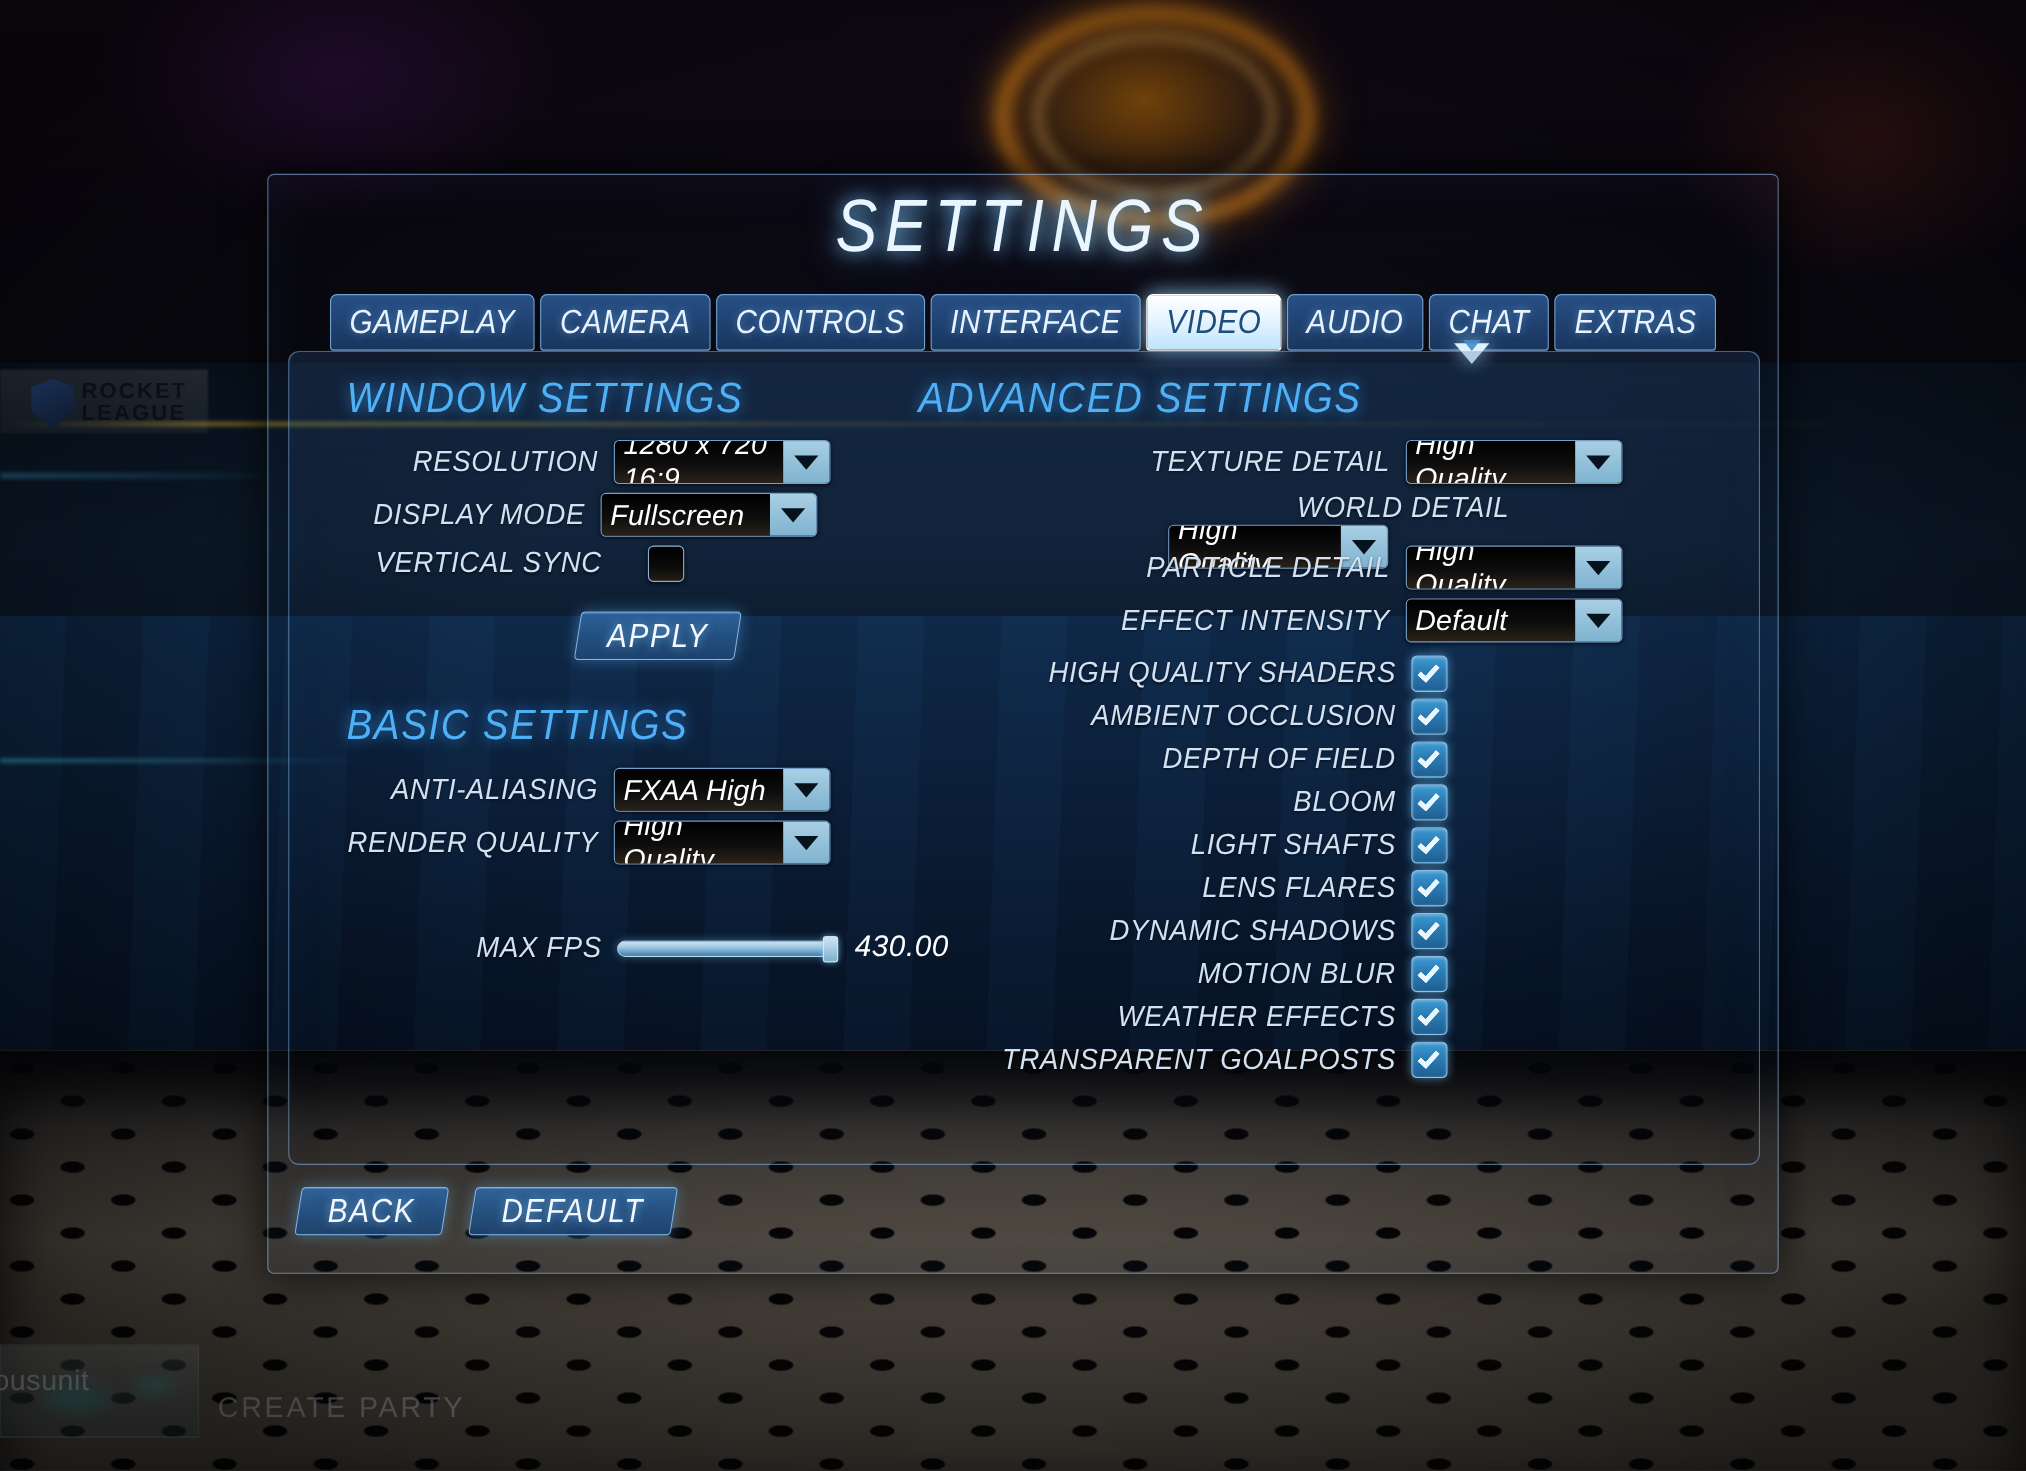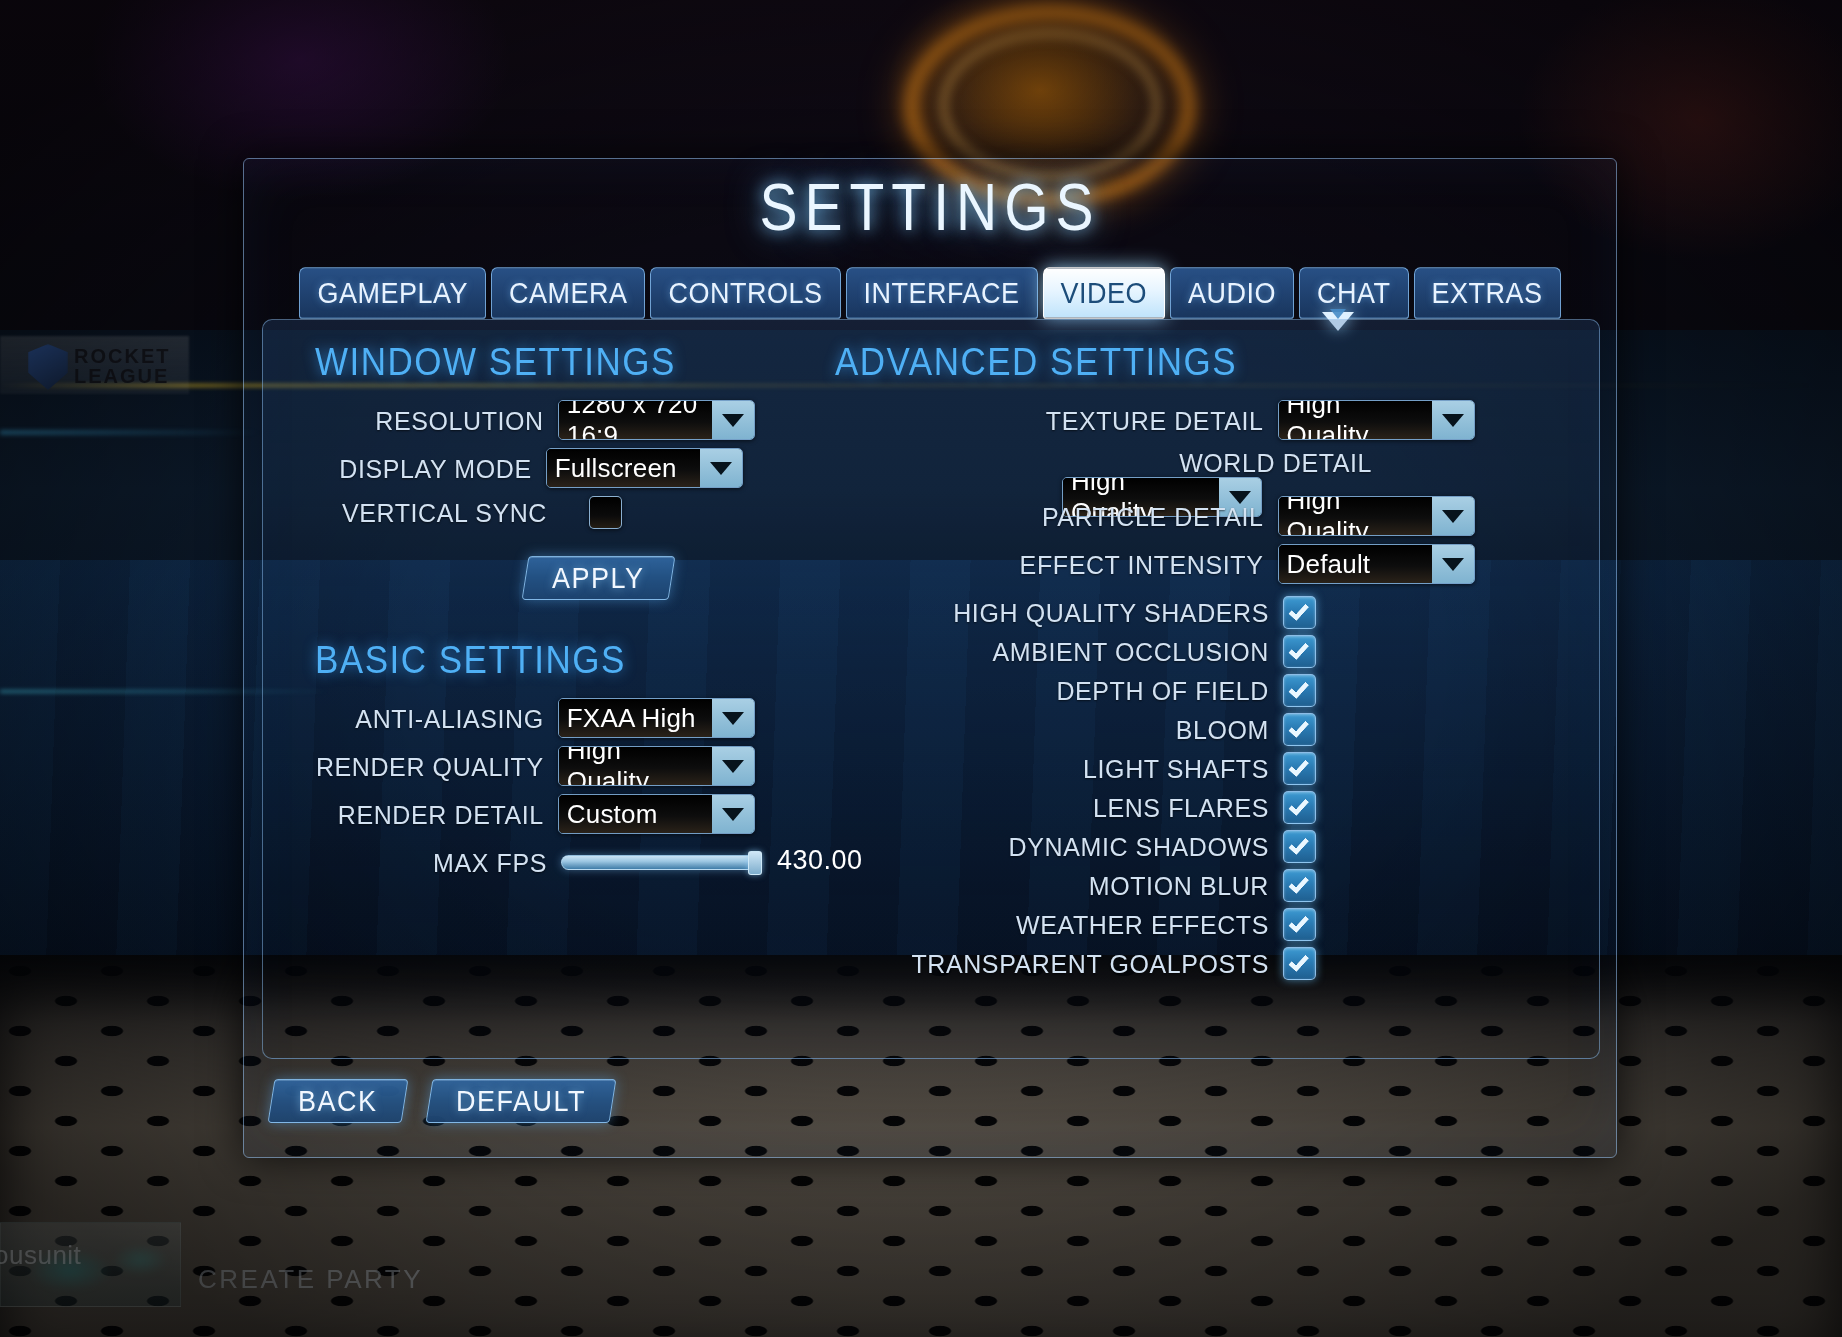--- a/index.html
+++ b/index.html
@@ -110,20 +110,21 @@
 
   
   #dialog {
     position:absolute; left:243px; top:158px; width:1374px; height:1000px;
     border-radius:6px;
     border:1px solid rgba(150,195,245,.55);
     background:linear-gradient(180deg,
         #31568f 0%, #2f538b 8%, #274madd 0%, #254574 28%,
         #1b3257 48%, #12203c 68%, #0c1528 85%, #0a1120 100%);
     box-shadow:0 0 40px rgba(0,0,0,.75), inset 0 0 60px rgba(60,120,200,.08);
+    font-style:italic;
   }
   #title {
     position:absolute; left:0; right:0; top:14px; text-align:center;
     font-size:57px; letter-spacing:7px; font-weight:300;
     color:#eaf6ff;
     text-shadow:0 0 14px rgba(130,205,255,.95), 0 0 34px rgba(90,175,255,.7);
     font-family:"Liberation Sans", sans-serif;
     transform:scaleY(1.18);
   }
 
@@ -376,29 +377,20 @@
     <div class="row" style="left:52px; top:426px; width:440px;">
       <div class="row-label" style="width:232px;">RENDER QUALITY</div>
       <div class="dd" style="width:200px; margin-left:14px;">
         <div class="dd-value">High Quality</div>
         <div class="dd-arrow">
             <i></i>
           </div>
       </div>
     </div>
 
-    <div class="row" style="left:52px; top:474px; width:440px;">
-      <div class="row-label" style="width:232px;">RENDER DETAIL</div>
-      <div class="dd" style="width:200px; margin-left:14px;">
-        <div class="dd-value">Custom</div>
-        <div class="dd-arrow">
-            <i></i>
-          </div>
-      </div>
-    </div>
 
     <div class="row" style="left:52px; top:528px; width:520px;">
       <div class="row-label" style="width:232px;">MAX FPS</div>
       <div class="slider-wrap" style="margin-left:14px;">
         <div class="slider-track"></div>
         <div class="slider-knob" id="fps-knob" style="left: calc(100% - 13px);"></div>
         <div class="slider-val">430.00</div>
       </div>
     </div>
 

